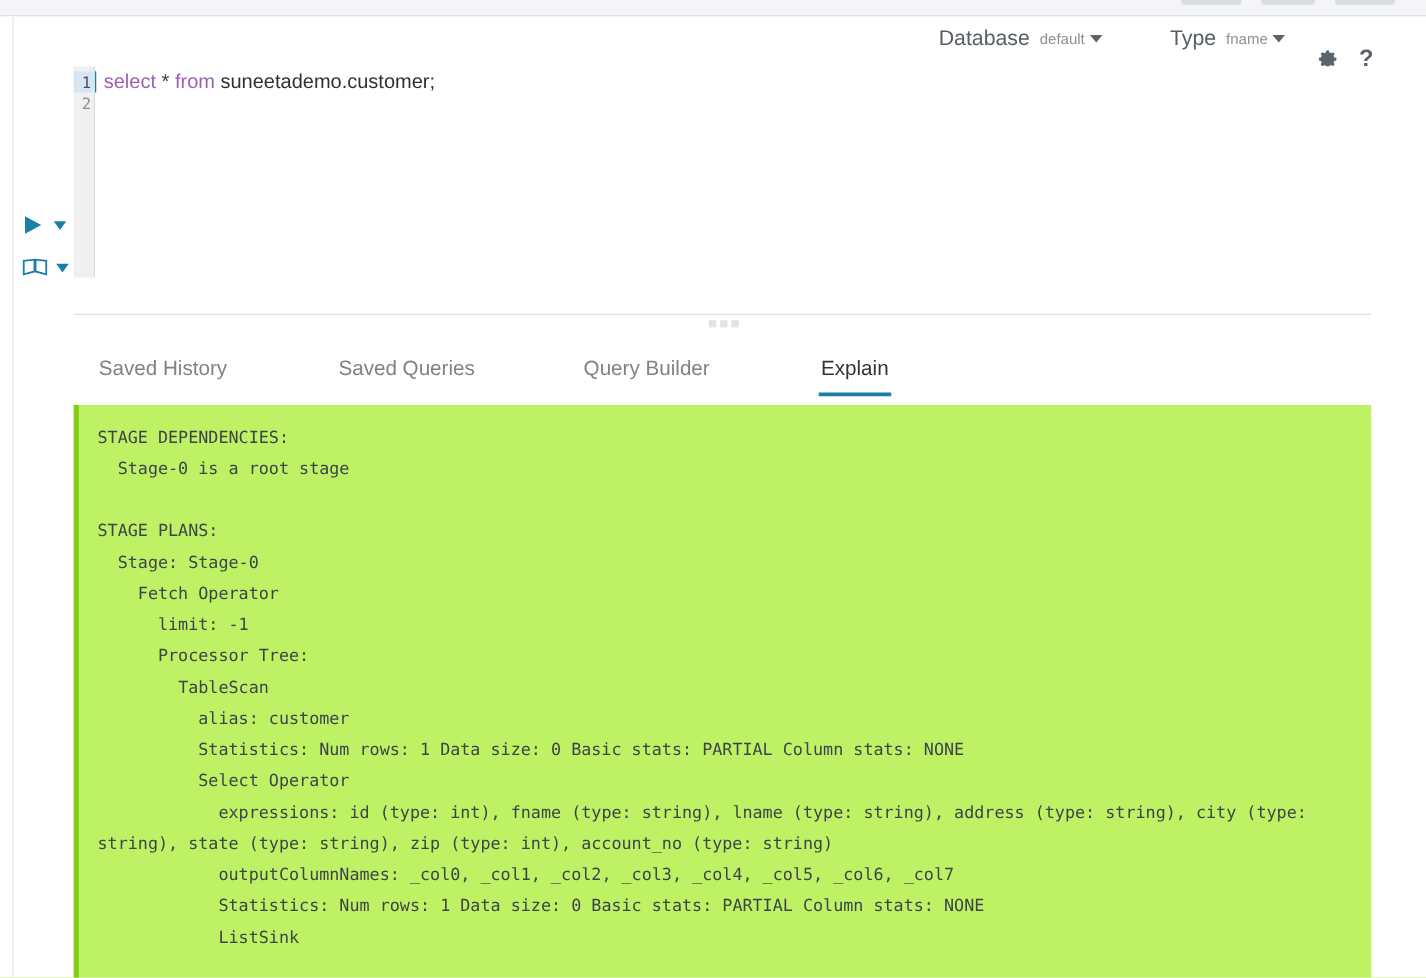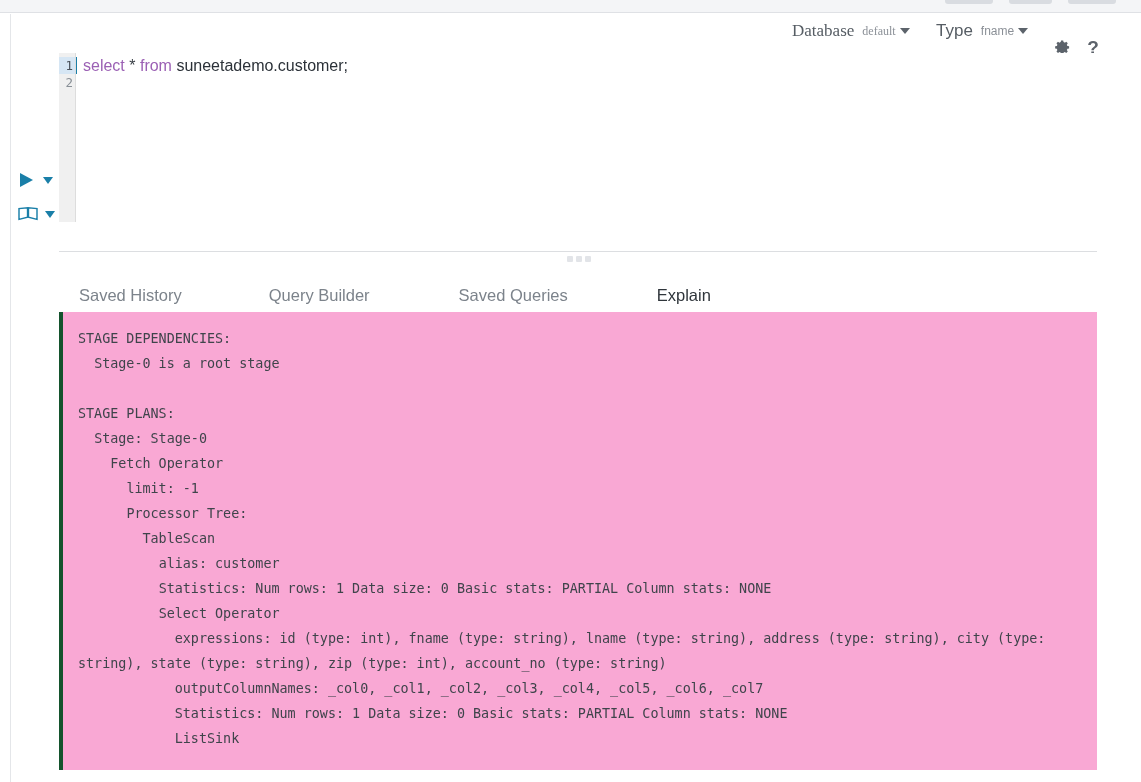--- a/index.html
+++ b/index.html
@@ -59,21 +59,21 @@
     color: #8b9097;
     margin-right: 4px;
   }
   .caret {
     display: inline-block;
     width: 0; height: 0;
     border-left: 5px solid transparent;
     border-right: 5px solid transparent;
     border-top: 6px solid #5c636b;
   }
-  .grp-db { left: 792px; font-family: Liberation Serif, serif; }
+  .grp-db { left: 751px; }
   .grp-type { left: 936px; justify-content: center; }
   .icon-btn {
     position: absolute;
     top: 22px;
     width: 22px; height: 22px;
     display: flex;
     align-items: center;
     justify-content: center;
   }
   .gear-btn { left: 1050px; }
@@ -207,24 +207,24 @@
     background: #1a7fa8;
   }
   .tab-sp-1 { margin-left: 18px; }
   .tab-sp-2 { margin-left: 85px; }
   .tab-sp-3 { margin-left: 83px; }
   .tab-sp-4 { margin-left: 85px; }
 
   
   .explain-panel {
     position: absolute;
-    left: 59px; top: 312px;
+    left: 59px; top: 324px;
     width: 1038px; height: 458px;
-    background: #f9a8d4;
-    border-left: 4px solid #14532d;
+    background: #bef264;
+    border-left: 4px solid #84cc16;
     box-sizing: border-box;
     overflow: hidden;
   }
   .explain-text {
     font-family: "DejaVu Sans Mono", monospace;
     font-size: 13.4px;
     line-height: 25px;
     color: #3f444b;
     white-space: pre-wrap;
     word-break: break-word;
@@ -297,22 +297,22 @@
 
 <div class="splitter-rule"></div>
 <div class="splitter-handle">
   <i></i>
   <i></i>
   <i></i>
 </div>
 
 <div class="tabs">
   <div class="tab tab-sp-1">Saved History</div>
+  <div class="tab tab-sp-2">Saved Queries</div>
   <div class="tab tab-sp-3">Query Builder</div>
-  <div class="tab tab-sp-2">Saved Queries</div>
   <div class="tab tab-sp-4 active">Explain</div>
 </div>
 
 <div class="explain-panel">
   <pre class="explain-text">STAGE DEPENDENCIES:
   Stage-0 is a root stage
 
 STAGE PLANS:
   Stage: Stage-0
     Fetch Operator

